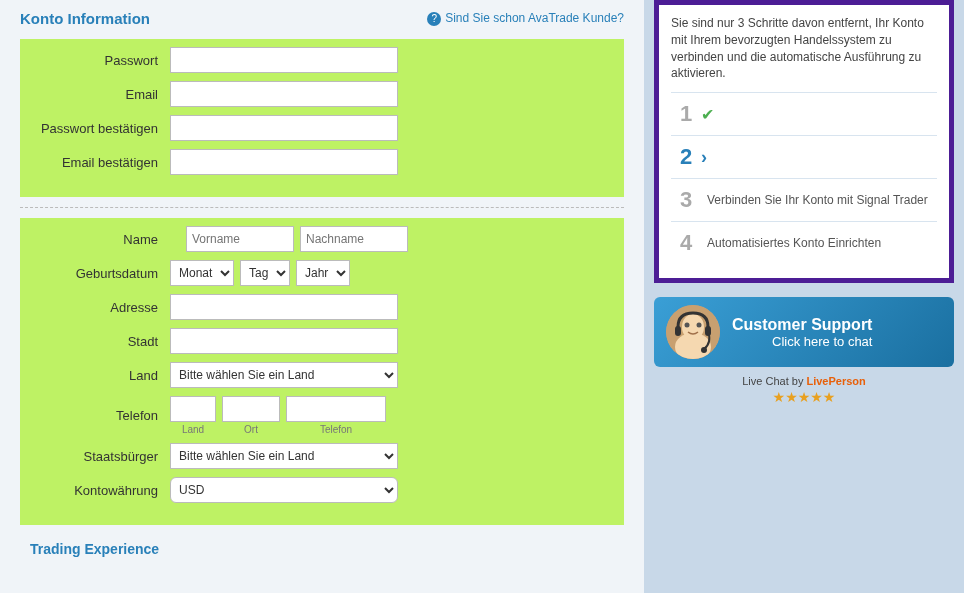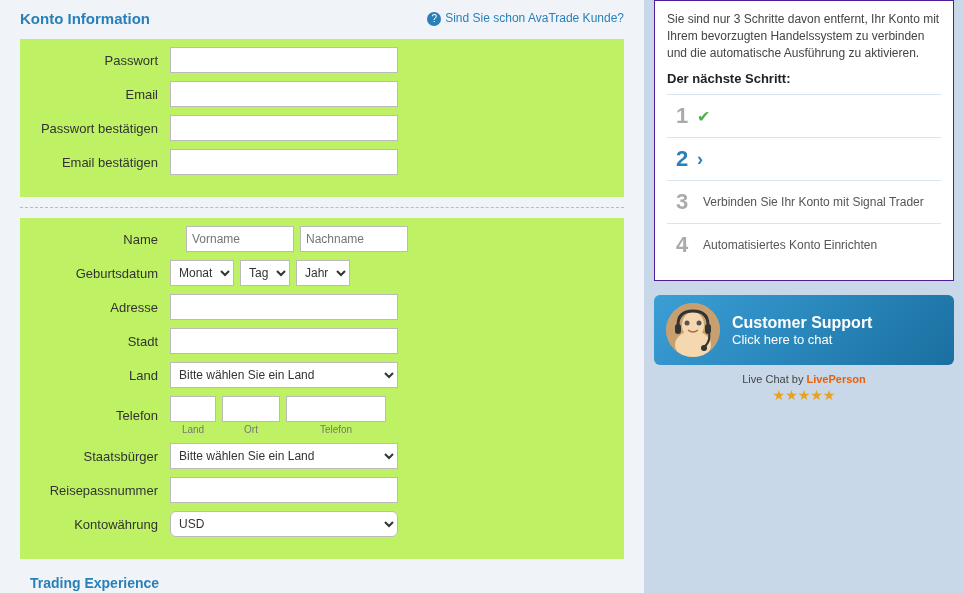--- a/index.html
+++ b/index.html
@@ -140,21 +140,21 @@
     .right-sidebar {
       width: 320px;
       flex-shrink: 0;
       background: #c8d8e8;
       padding: 0 10px 10px 10px;
       display: flex;
       flex-direction: column;
     }
     .steps-box {
       background: white;
-      border: 1px solid #4c1d95;
+      border: 5px solid #4c1d95;
       margin-bottom: 14px;
       padding: 10px 12px 14px 12px;
     }
     .steps-intro {
       font-size: 12px;
       color: #444;
       margin-bottom: 10px;
       line-height: 1.4;
     }
     .next-step-label {
@@ -216,20 +216,21 @@
       background: #c0a080;
       flex-shrink: 0;
       overflow: hidden;
       margin-right: 12px;
       display: flex;
       align-items: center;
       justify-content: center;
     }
     .support-text {
       color: white;
+      text-align: right;
     }
     .support-title {
       font-size: 16px;
       font-weight: bold;
       line-height: 1.2;
     }
     .support-subtitle {
       font-size: 13px;
       line-height: 1.2;
     }
@@ -343,41 +344,36 @@
       </div>
     </div>
 
     <div class="form-row">
       <label class="form-label">Staatsbürger</label>
       <select class="form-select" style="width:228px;">
         <option>Bitte wählen Sie ein Land</option>
       </select>
     </div>
 
-    <div class="form-row">
-      <label class="form-label">Reisepassnummer</label>
-      <input class="form-input form-input-full" type="text" style="">
-    </div>
 
     <div class="form-row">
       <label class="form-label">Kontowährung</label>
       <select class="form-select" style="width:228px;border-radius:6px;">
         <option>USD</option>
       </select>
     </div>
   </div>
 
   <div class="trading-section-title">Trading Experience</div>
 </div>
 
 <div class="right-sidebar">
 
   <div class="steps-box">
     <p class="steps-intro">Sie sind nur 3 Schritte davon entfernt, Ihr Konto mit Ihrem bevorzugten Handelssystem zu verbinden und die automatische Ausführung zu aktivieren.</p>
-    <p class="next-step-label">Der nächste Schritt:</p>
 
     <div class="step-item">
       <span class="step-number">1</span>
       <span class="step-check">✔</span>
     </div>
 
     <div class="step-item" style="cursor:pointer;">
       <span class="step-number active">2</span>
       <span class="step-arrow">›</span>
     </div>

